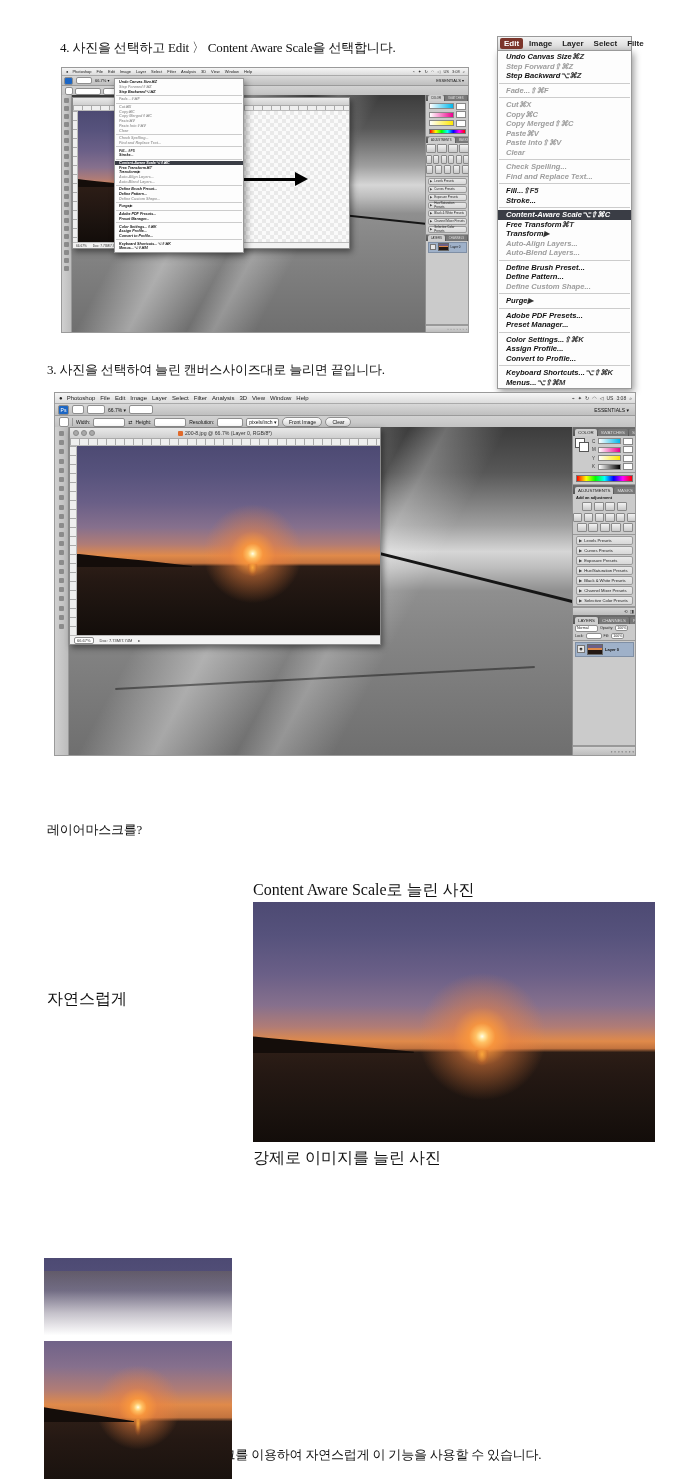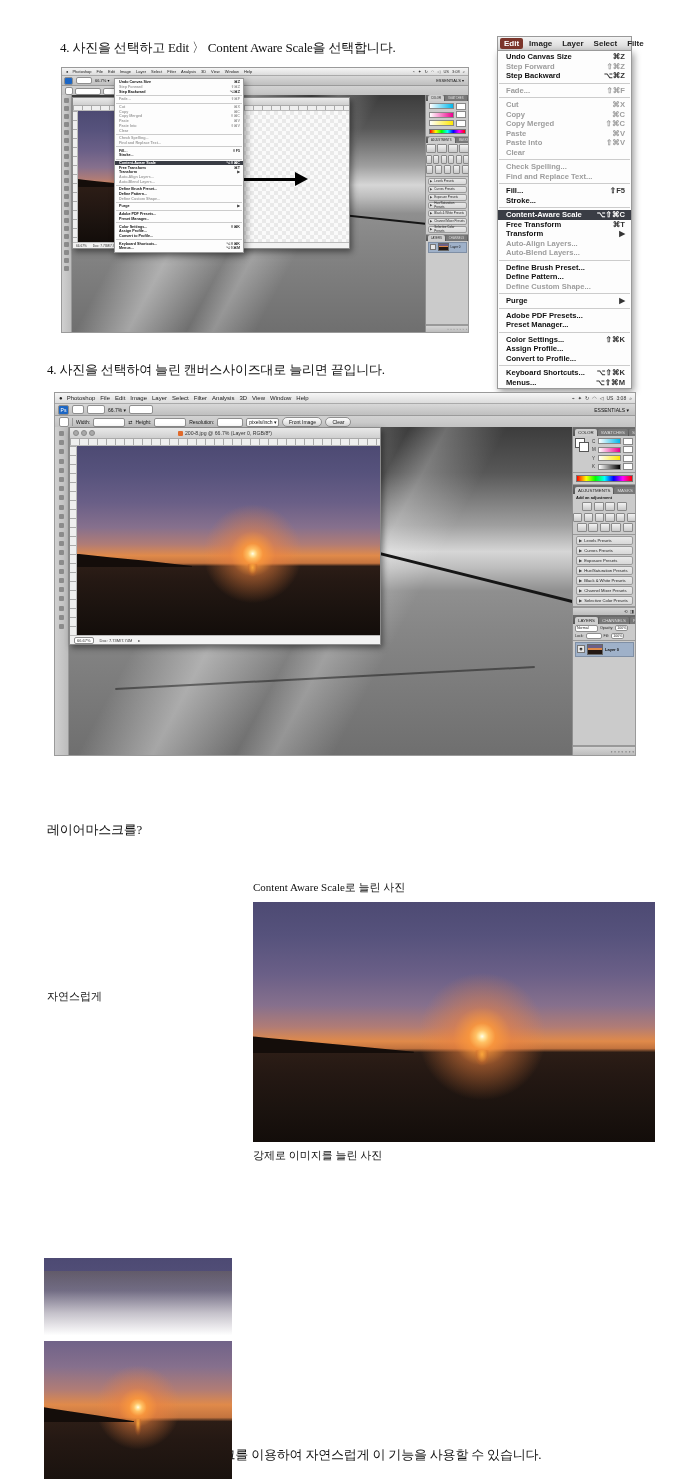--- a/index.html
+++ b/index.html
@@ -1,20 +1,20 @@
 <!DOCTYPE html>
 <html><head>
 <meta charset="utf-8">
 <style>
   html,body{margin:0;padding:0;}
   body{width:700px;height:1479px;position:relative;background:#fff;
        font-family:"Liberation Serif",serif;color:#111;overflow:hidden;}
   .abs{position:absolute;}
   .heading{font-size:13px;letter-spacing:-0.2px;}
-  .caption{font-size:11px;}
+  .caption{font-size:16px;}
 
   
   .shot{position:absolute;background:#b9b9b9;box-shadow:0 0 0 1px #9a9a9a;overflow:hidden;}
   .mac-menubar{position:relative;background:linear-gradient(#f6f6f6,#dcdcdc);border-bottom:1px solid #aaa;
       display:flex;align-items:center;font-family:"Liberation Sans",sans-serif;color:#222;}
   .mac-menubar .apple{margin:0 4px 0 4px;font-size:6px;}
   .mb-items{display:flex;gap:5px;white-space:nowrap;}
   .mb-right{margin-left:auto;display:flex;gap:3px;align-items:center;padding-right:3px;color:#333;}
   .appbar{background:linear-gradient(#d8d8d8,#bfbfbf);border-bottom:1px solid #9b9b9b;
       display:flex;align-items:center;gap:3px;font-family:"Liberation Sans",sans-serif;}
@@ -63,21 +63,21 @@
 
   .checker{position:absolute;background:repeating-conic-gradient(#e9e9e9 0 25%,#fafafa 0 50%);background-size:8px 8px;}
   .arrow{position:absolute;}
   .arrow .shaft{position:absolute;left:0;top:5px;height:3px;background:#000;display:block;}
   .arrow .head{position:absolute;right:0;top:-1px;width:0;height:0;display:block;
       border-top:7px solid transparent;border-bottom:7px solid transparent;border-left:13px solid #000;}
 
   
   .menu-list{background:#fdfdfd;border:1px solid #9a9a9a;box-shadow:2px 3px 7px rgba(0,0,0,.4);
       font-family:"Liberation Sans",sans-serif;font-weight:bold;padding:1px 0;}
-  .menu-list .mi{display:flex;justify-content:space-between;align-items:center;color:#111;}
+  .menu-list .mi{display:flex;align-items:center;color:#111;font-style:italic;}
   .menu-list .mi .sc{color:#333;}
   .menu-list .mi.disabled,.menu-list .mi.disabled .sc{color:#9d9d9d;}
   .menu-list .mi.selected{background:#3a3d45;color:#fff;}
   .menu-list .mi.selected .sc{color:#fff;}
   .menu-list .msep{border-top:1px solid #ccc;}
   .menu-lg{font-size:7.6px;}
   .menu-lg .mi{height:9.5px;padding:0 6px 0 8px;}
   .menu-lg .msep{margin:2px 1px;}
   .menu-sm{font-size:3.7px;}
   .menu-sm .mi{height:4.7px;padding:0 3px 0 4px;}
@@ -126,21 +126,21 @@
   .icostrip{margin-top:auto;height:8px;background:linear-gradient(#d5d5d5,#bdbdbd);border-top:1px solid #999;
       display:flex;align-items:center;justify-content:flex-end;gap:2px;font-size:4.5px;color:#444;padding:0 2px;}
 
   .t4{font-size:4px;} .t5{font-size:5px;} .t6{font-size:6px;}
   .sep-v{width:1px;height:70%;background:#999;}
 </style>
 </head>
 <body>
 
 <div class="abs heading" style="left:60px;top:39px">4. 사진을 선택하고 Edit 〉 Content Aware Scale을 선택합니다.</div>
-<div class="abs heading" style="left:47px;top:361px">4. 사진을 선택하여 늘린 캔버스사이즈대로 늘리면 끝입니다.</div>
+<div class="abs heading" style="left:47px;top:361px">3. 사진을 선택하여 늘린 캔버스사이즈대로 늘리면 끝입니다.</div>
 <div class="abs heading" style="left:47px;top:821px">레이어마스크를?</div>
 <div class="abs caption" style="left:253px;top:880px">Content Aware Scale로 늘린 사진</div>
 <div class="abs caption" style="left:47px;top:989px">자연스럽게</div>
 <div class="abs caption" style="left:253px;top:1148px">강제로 이미지를 늘린 사진</div>
 <div class="abs heading" style="left:47px;top:1446px">좀더 복잡한 사진은 레이어마스크를 이용하여 자연스럽게 이 기능을 사용할 수 있습니다.</div>
 
 <div class="abs sunset p1" style="left:253px;top:902px;width:402px;height:240px"></div>
 <div class="abs sunset p2" style="left:44px;top:1018px;width:188px;height:253px"></div>
 <div class="abs reflection" style="left:44px;top:1271px;width:188px;height:70px"></div>
 

